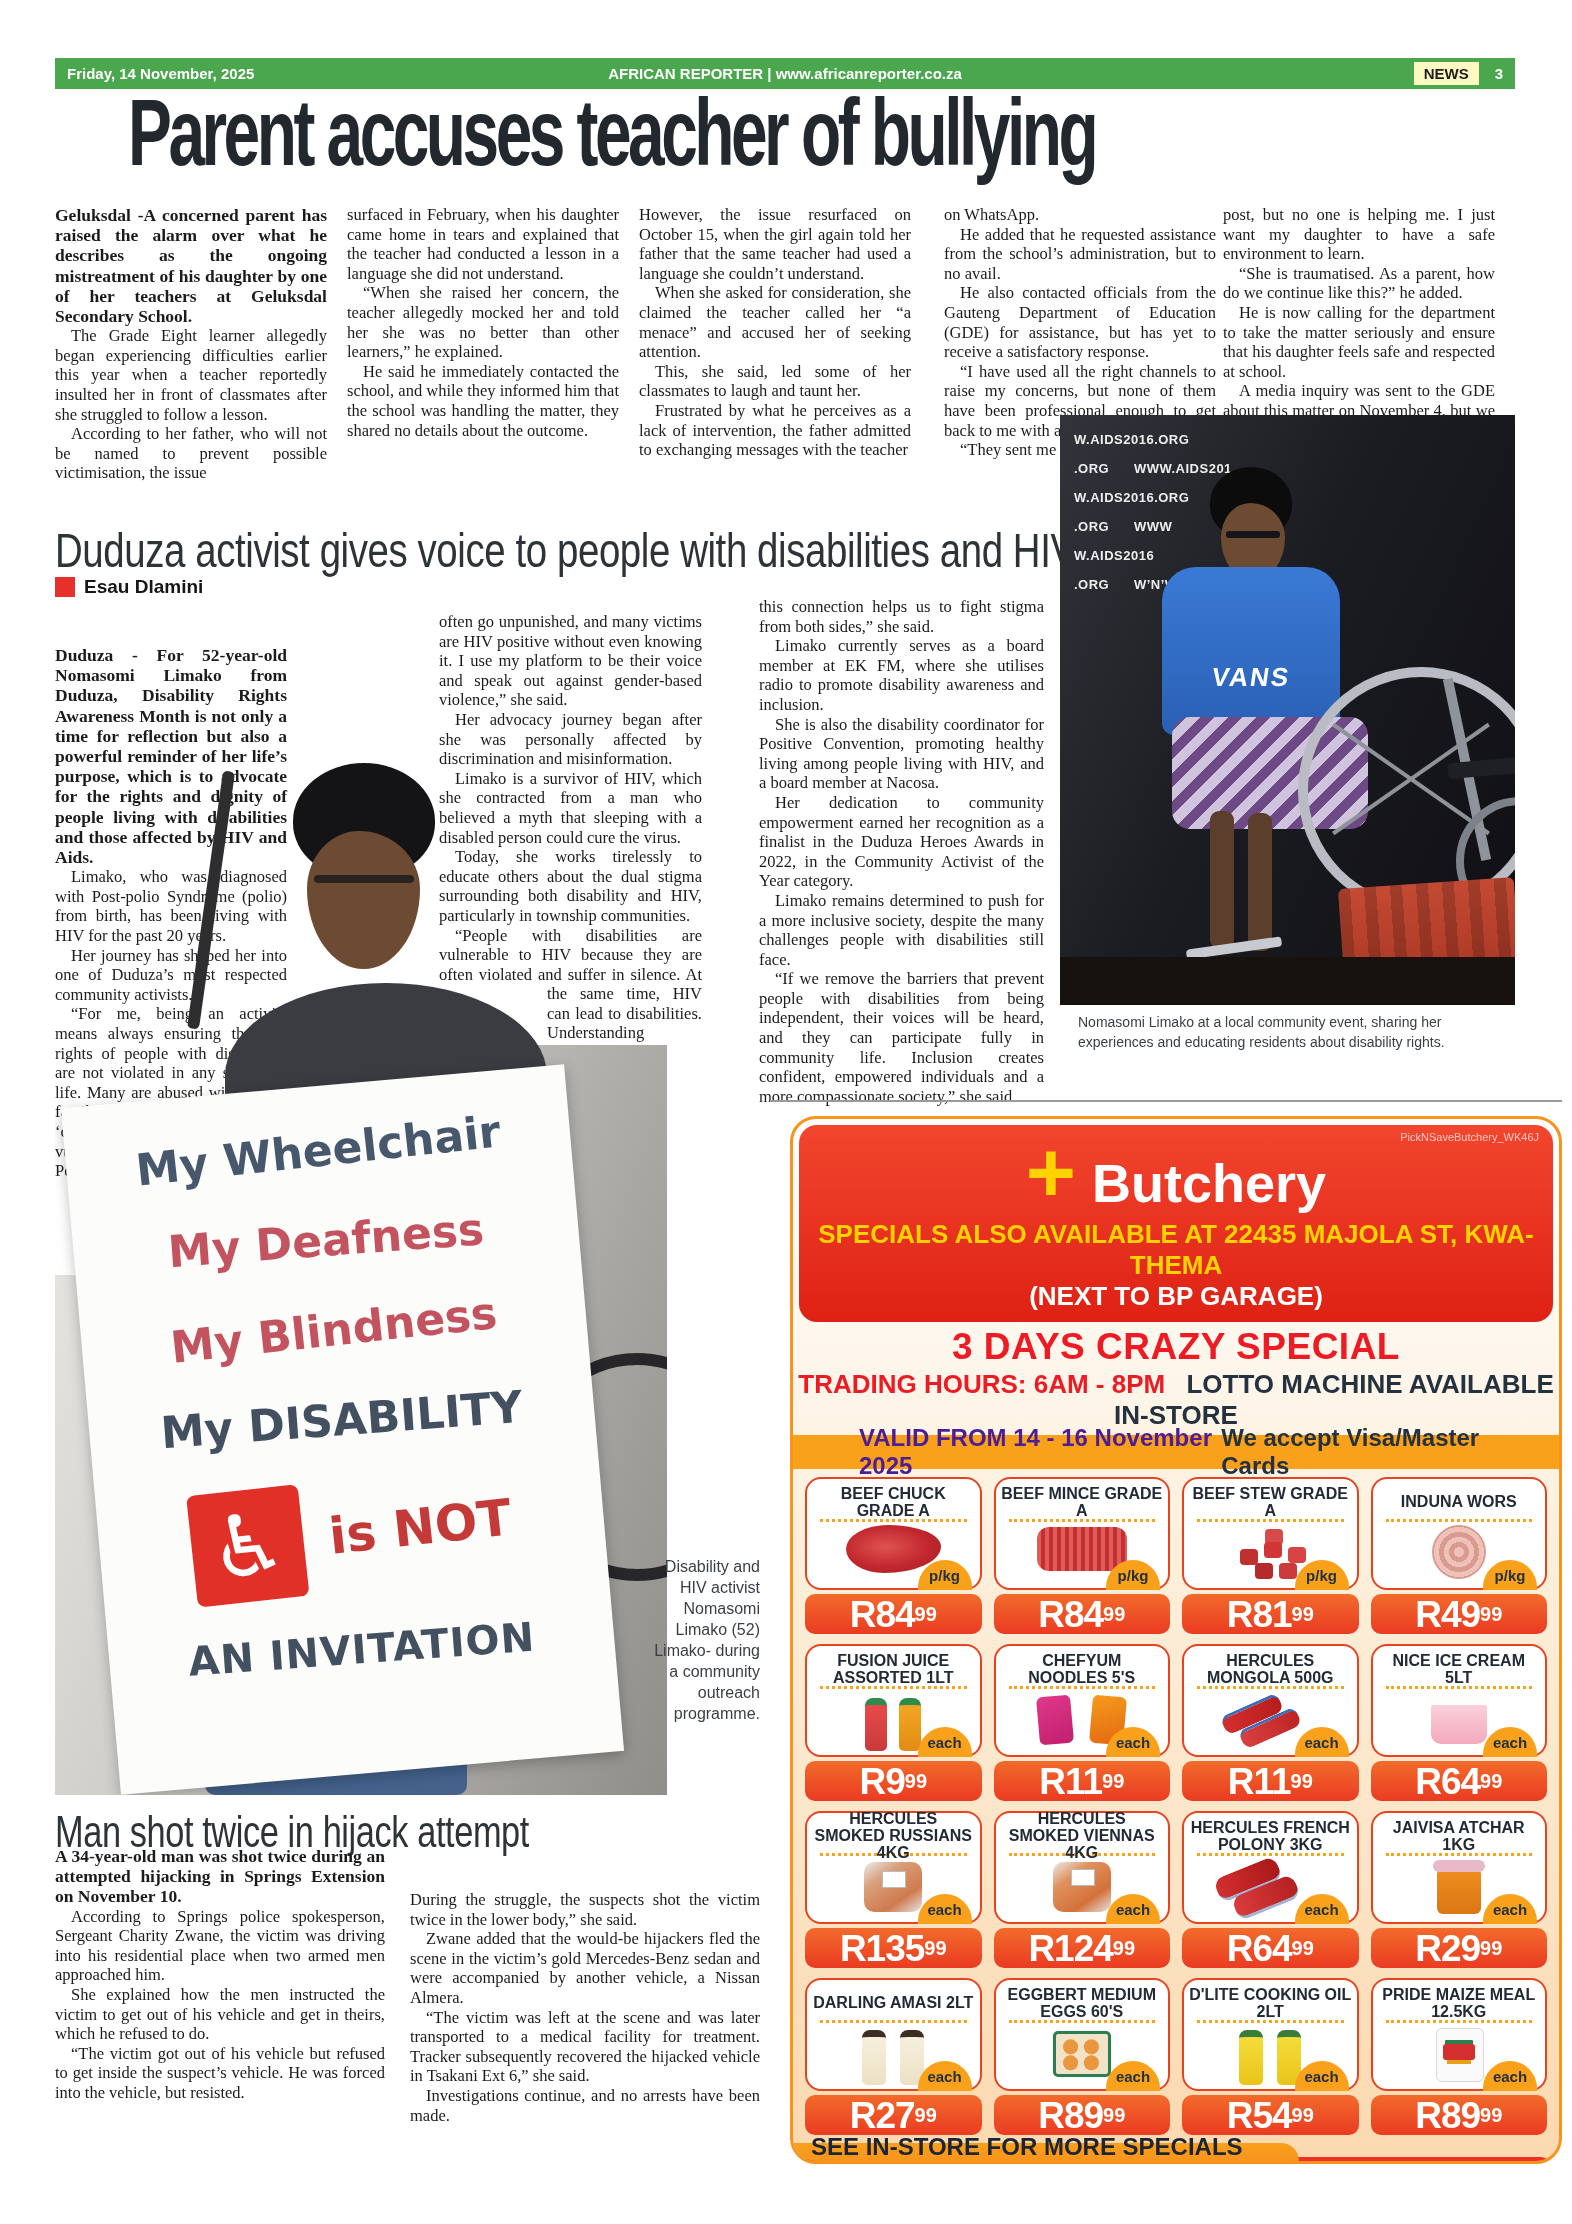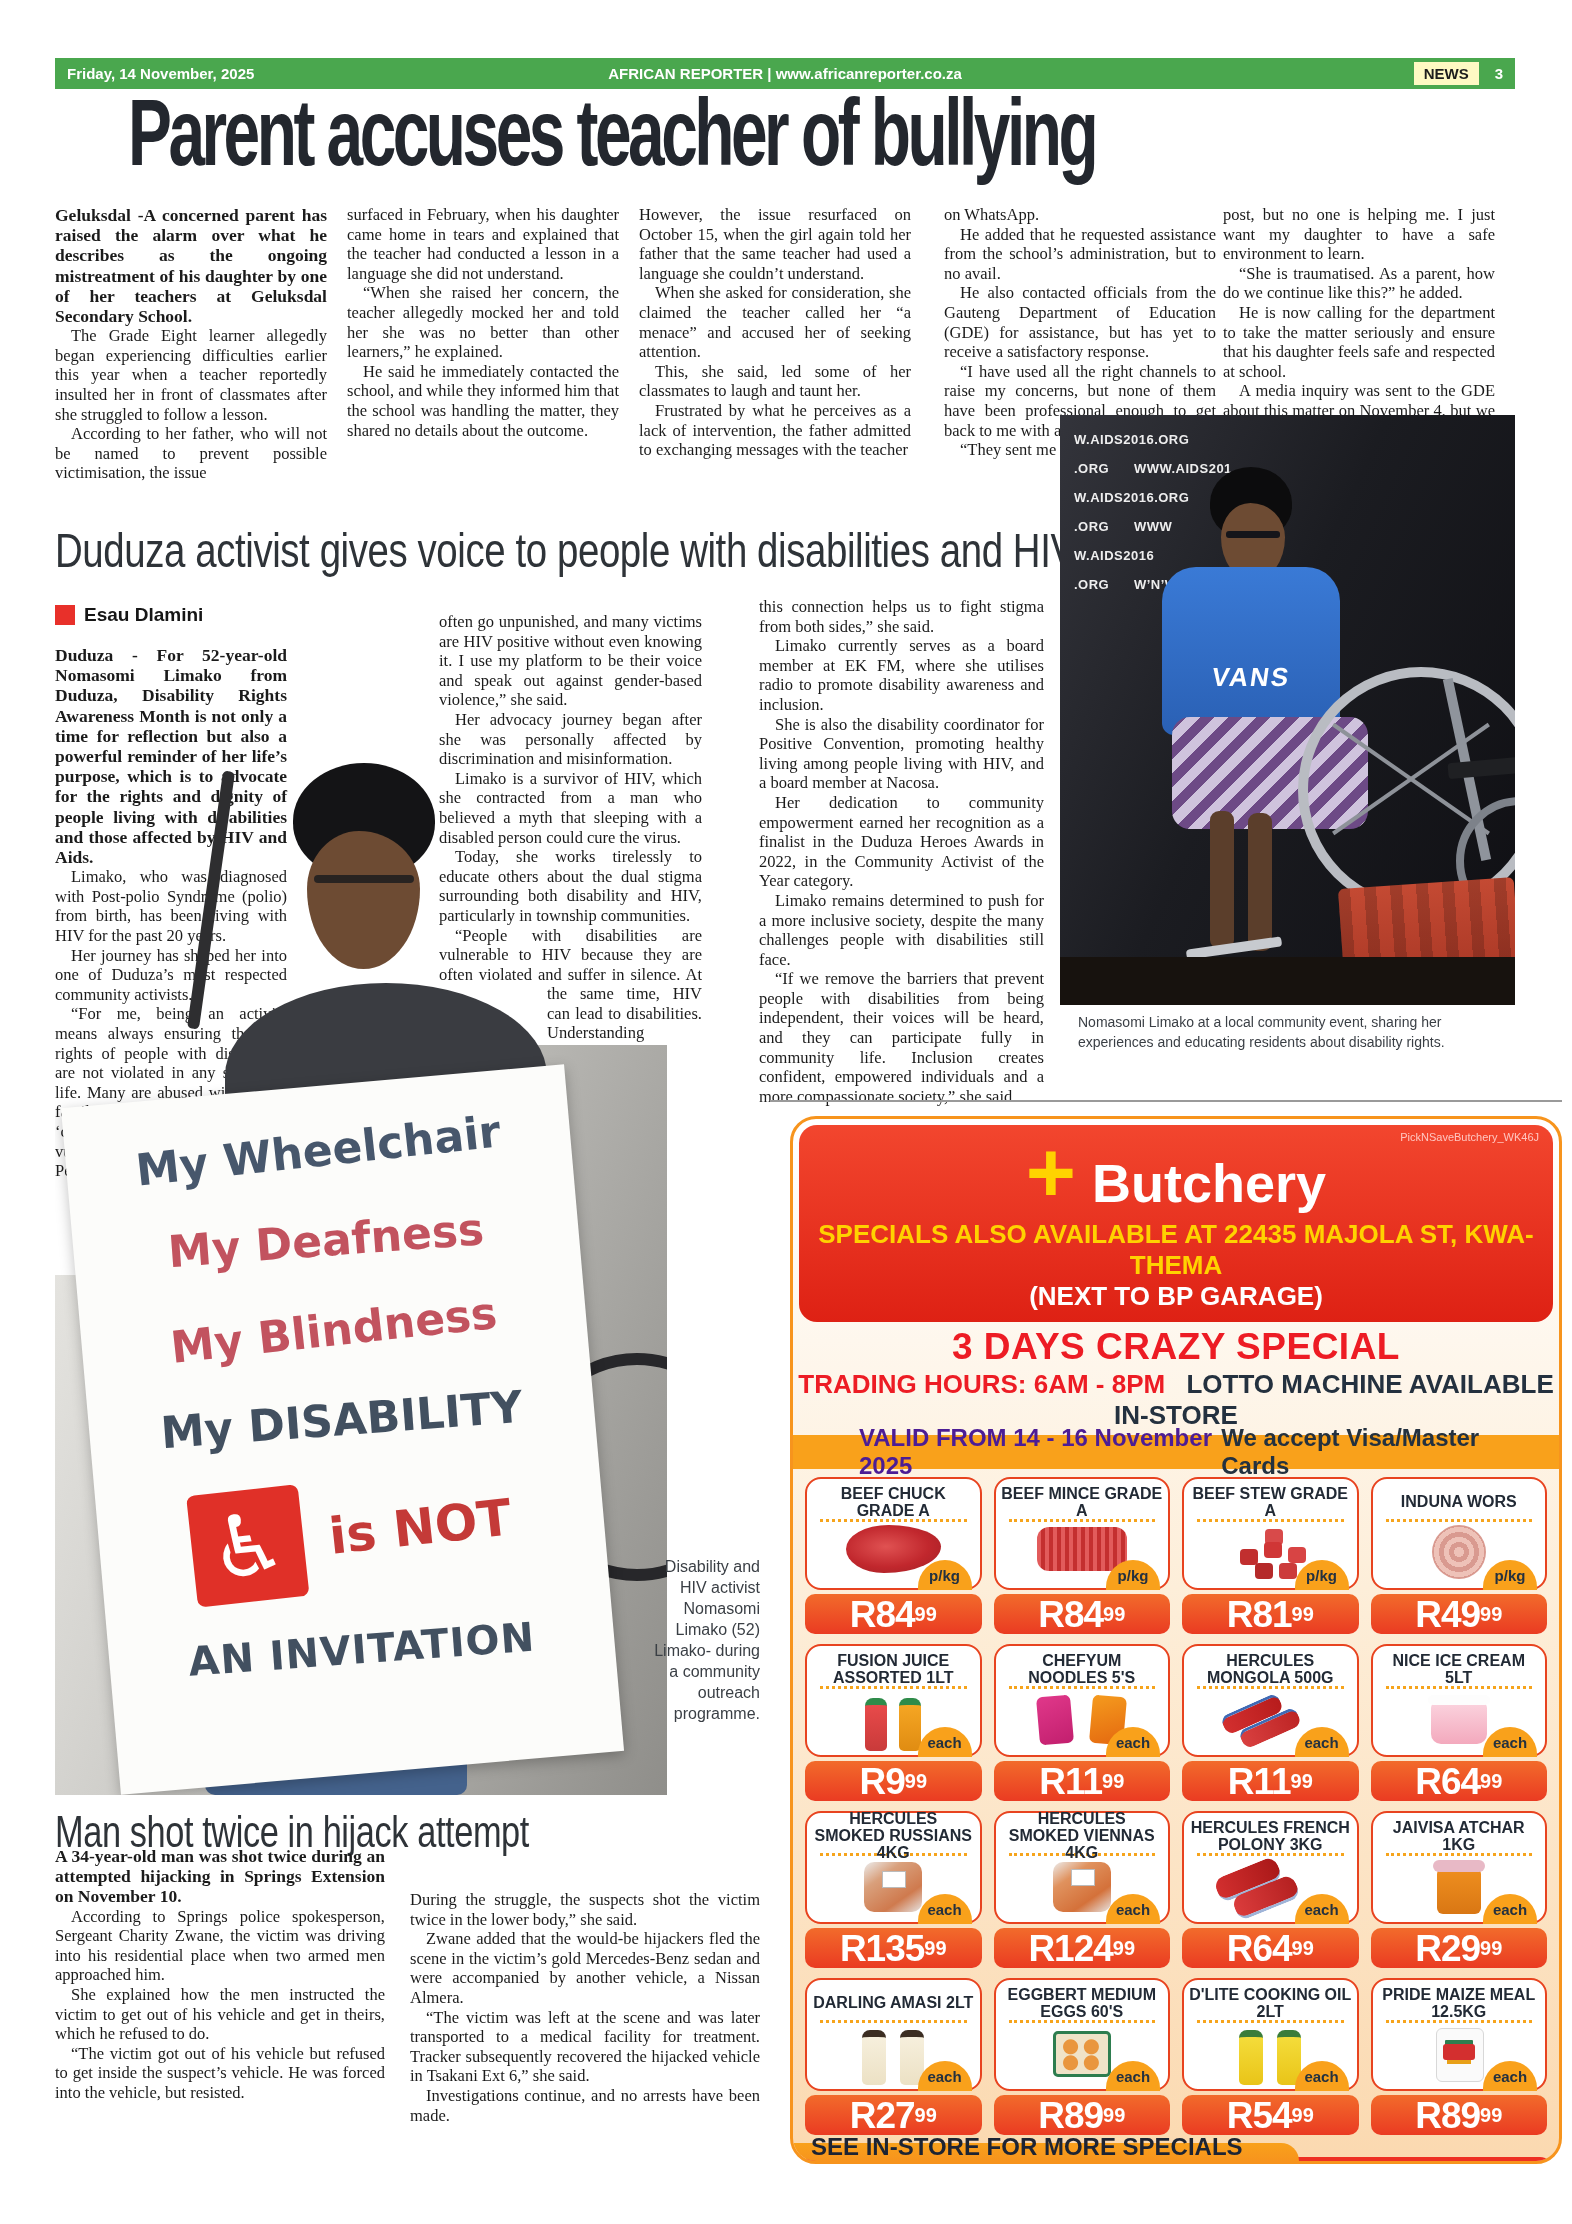--- a/index.html
+++ b/index.html
@@ -28,21 +28,21 @@
   
   .ncol{position:absolute;font-size:16.5px;line-height:19.6px;text-align:justify;color:#1b1b1b;}
   .ncol .lead{font-weight:bold;font-size:17.5px;line-height:20.2px;margin:0;}
   .paras p{margin:0;}
   .paras.indent-all p{text-indent:16px;}
   .paras:not(.indent-all) p + p{text-indent:16px;}
   .fl-r{float:right;}
   .fl-l{float:left;clear:left;}
 
   
-  .byline{left:55px;top:604px;display:flex;align-items:center;gap:9px;
+  .byline{left:55px;top:576px;display:flex;align-items:center;gap:9px;
           font-family:"Liberation Sans",sans-serif;font-weight:bold;font-size:19px;color:#161616;}
   .byline-square{width:20px;height:20px;background:#e8302a;display:inline-block;}
 
   
   .photo-right{left:1060px;top:415px;width:455px;height:590px;overflow:hidden;
                background:linear-gradient(115deg,#33343b 0%,#1b1c21 45%,#0f0f13 100%);}
   .photo-banners{position:absolute;left:14px;top:10px;width:300px;}
   .photo-banners div{margin:0;color:rgba(255,255,255,.92);font-family:"Liberation Sans",sans-serif;
                      font-weight:bold;font-size:13px;letter-spacing:.5px;line-height:29px;white-space:pre;}
   .beanie2{left:150px;top:52px;width:82px;height:72px;background:#0c0c0d;border-radius:50% 50% 45% 45%;}

